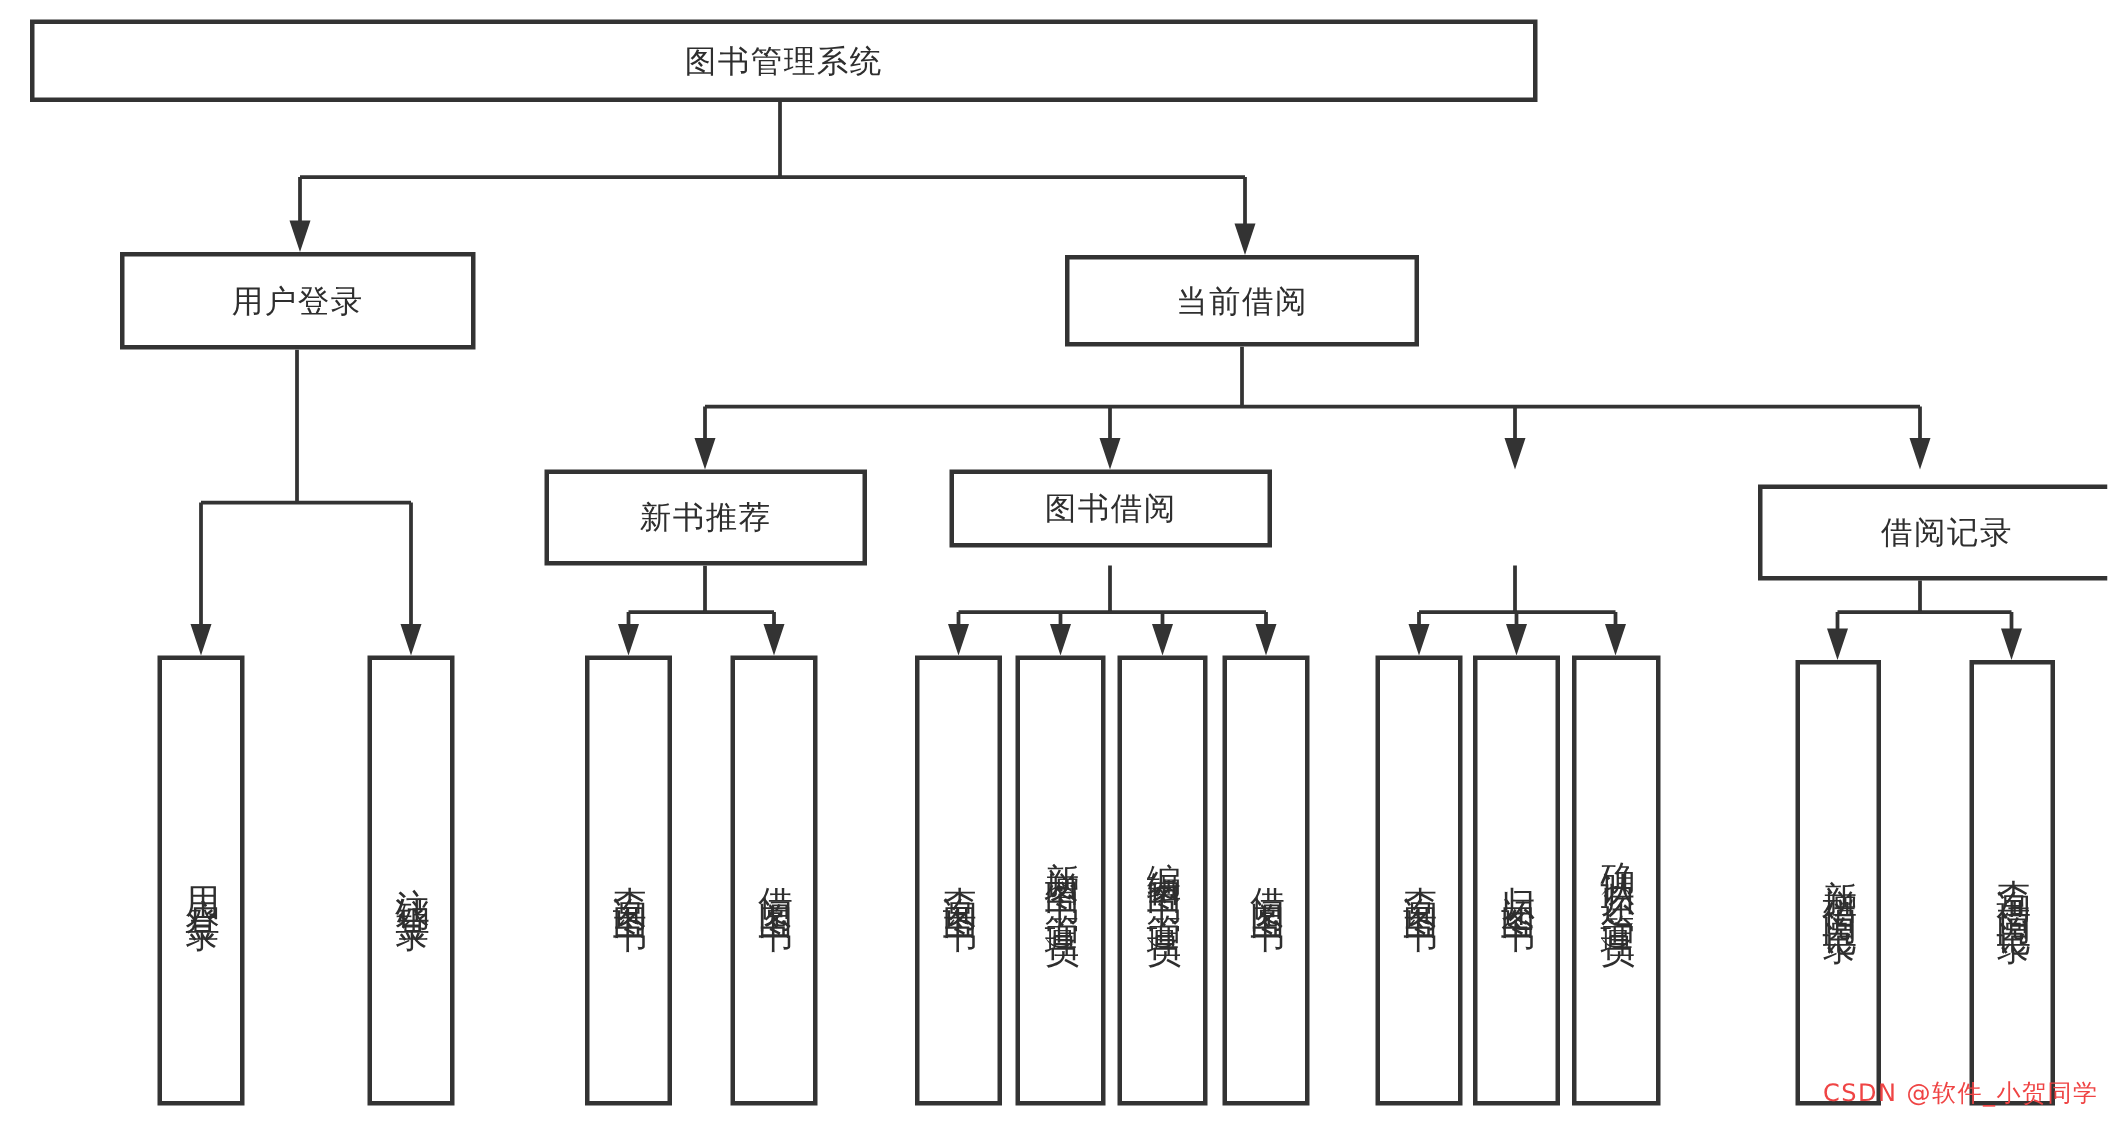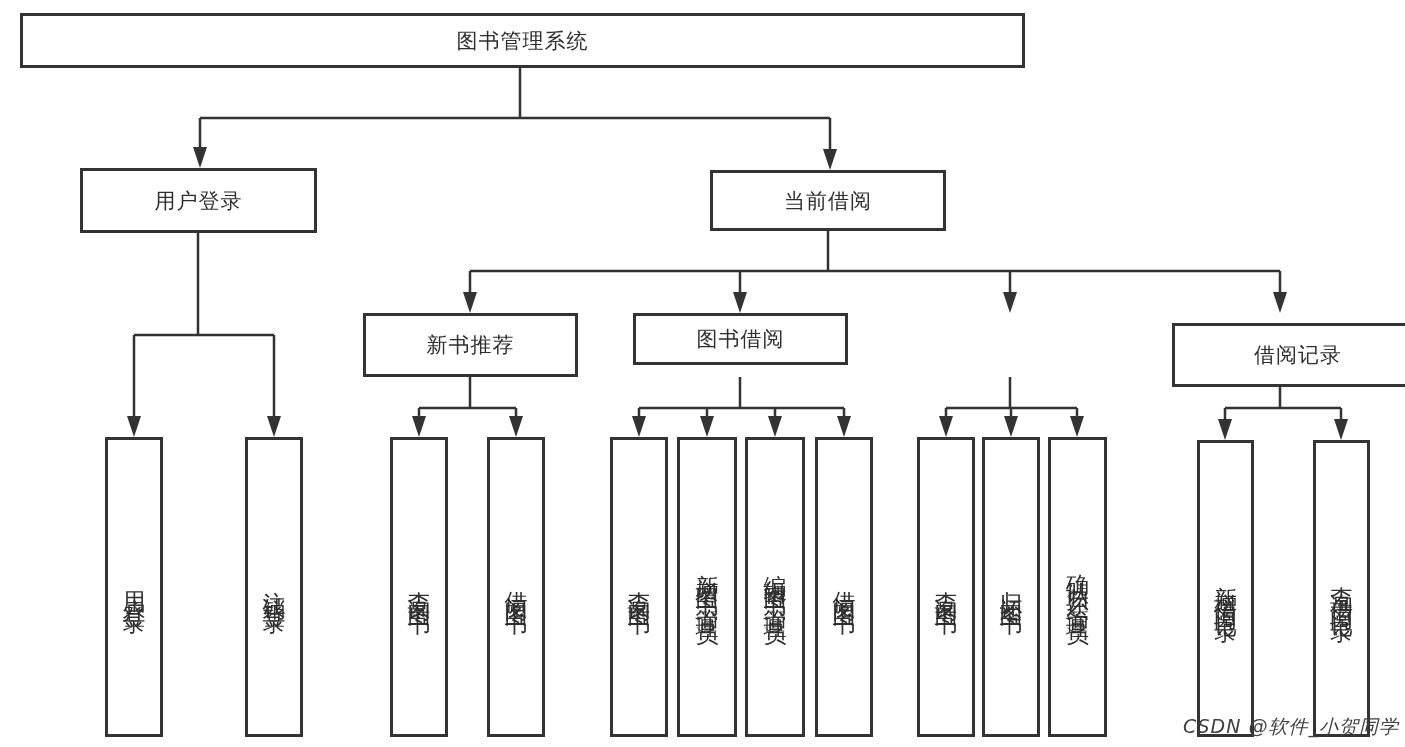--- a/index.html
+++ b/index.html
@@ -34,26 +34,25 @@
     font-size: 23px;
     color: #2e2e2e;
     letter-spacing: 7px;
     line-height: 1;
     white-space: nowrap;
   }
   .watermark {
     position: absolute;
     right: 6px;
     bottom: 7px;
-    font-size: 19px;
-    color: #404040;
+    font-size: 16px;
+    color: #ef4444;
     letter-spacing: 1px;
     z-index: 5;
     white-space: nowrap;
-    font-style: italic;
   }
 </style>
 </head>
 <body>
 
 <div class="stage">
 
   <svg class="connectors" width="1405" height="747" viewBox="0 0 1405 747">
     <path d="M520,68 V118 M200,118 H830 M200,118 V150 M830,118 V152
              M198,233 V335 M134,335 H274 M134,335 V419 M274,335 V419

